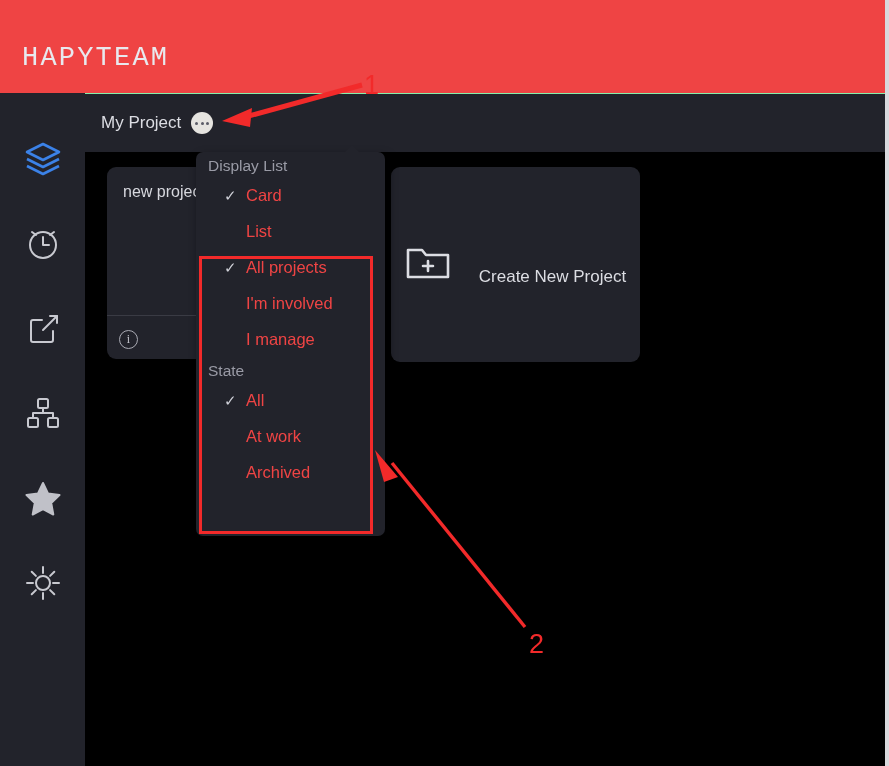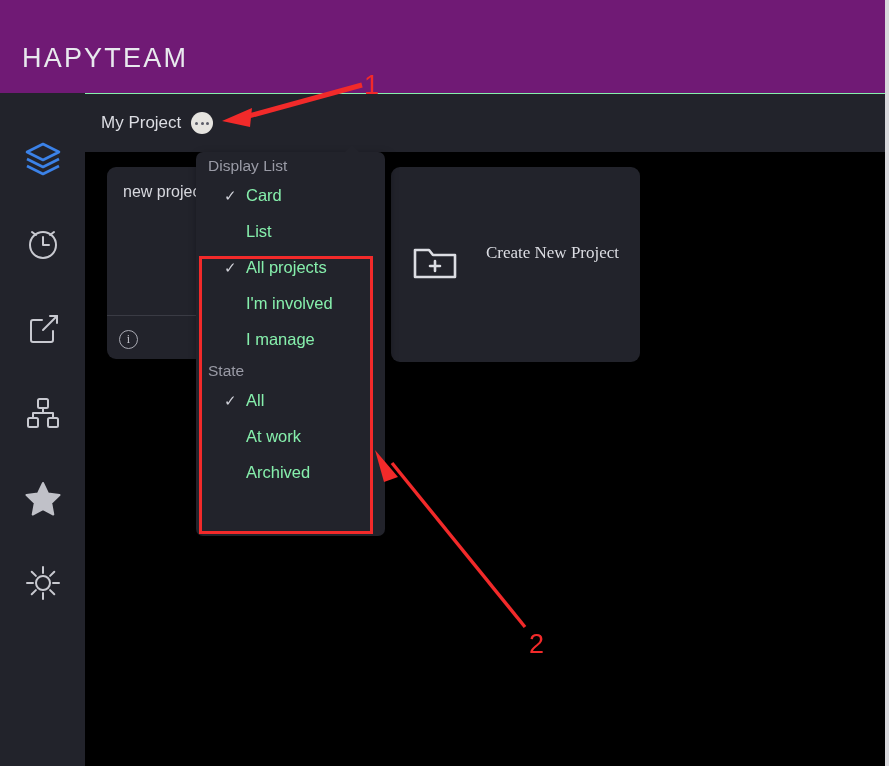--- a/index.html
+++ b/index.html
@@ -7,22 +7,22 @@
     width:889px; height:766px;
     background:#000;
     font-family:"Liberation Sans", sans-serif;
     overflow:hidden;
   }
   #app { position:relative; width:889px; height:766px; background:#000; }
 
   
   .top-header {
     position:absolute; left:0; top:0; width:889px; height:116px;
-    background:#701a75;
-    display:flex; align-items:center;
+    background:#ef4444;
+    display:flex; align-items:center;font-family:Liberation Mono, monospace;
   }
   .brand-title {
     margin-left:22px;
     font-size:27px;
     letter-spacing:2.2px;
     color:#e8e9ee;
     font-weight:400;
     white-space:nowrap;
   }
 
@@ -96,21 +96,21 @@
     border:1.4px solid #a9aab3;
     display:flex; align-items:center; justify-content:center;
     font-size:12px; color:#c4c5cc; font-family:"Liberation Serif", serif;
   }
 
   .card-create {
     left:391px; top:167px; width:249px; height:195px;
     display:flex; align-items:center; justify-content:center;
     cursor:pointer;
   }
-  .create-inner { display:flex; align-items:flex-start; gap:28px;font-family:Liberation Serif, serif; }
+  .create-inner { display:flex; align-items:flex-end; gap:28px; }
   .create-label { font-size:17px; color:#dcdde3; white-space:nowrap; }
 
   
   .menu {
     position:absolute; left:196px; top:152px; width:189px; height:384px;
     background:#22232b;
     border-radius:7px;
     box-shadow:3px 4px 10px rgba(0,0,0,.55);
     z-index:30;
   }
@@ -131,21 +131,21 @@
     height:36px;
     padding-left:28px;
     cursor:pointer;
   }
   .menu-check {
     width:22px; font-size:15px; color:#cfd0d8;
     flex:0 0 22px;
     line-height:1;
   }
   .menu-item-label {
-    font-size:16.5px; color:#86efac; white-space:nowrap;
+    font-size:16.5px; color:#ef4444; white-space:nowrap;
   }
 
   
   .anno-layer {
     position:absolute; left:0; top:0; width:889px; height:766px;
     pointer-events:none; z-index:60;
   }
   .anno-num {
     position:absolute;
     color:#f22a2a;

